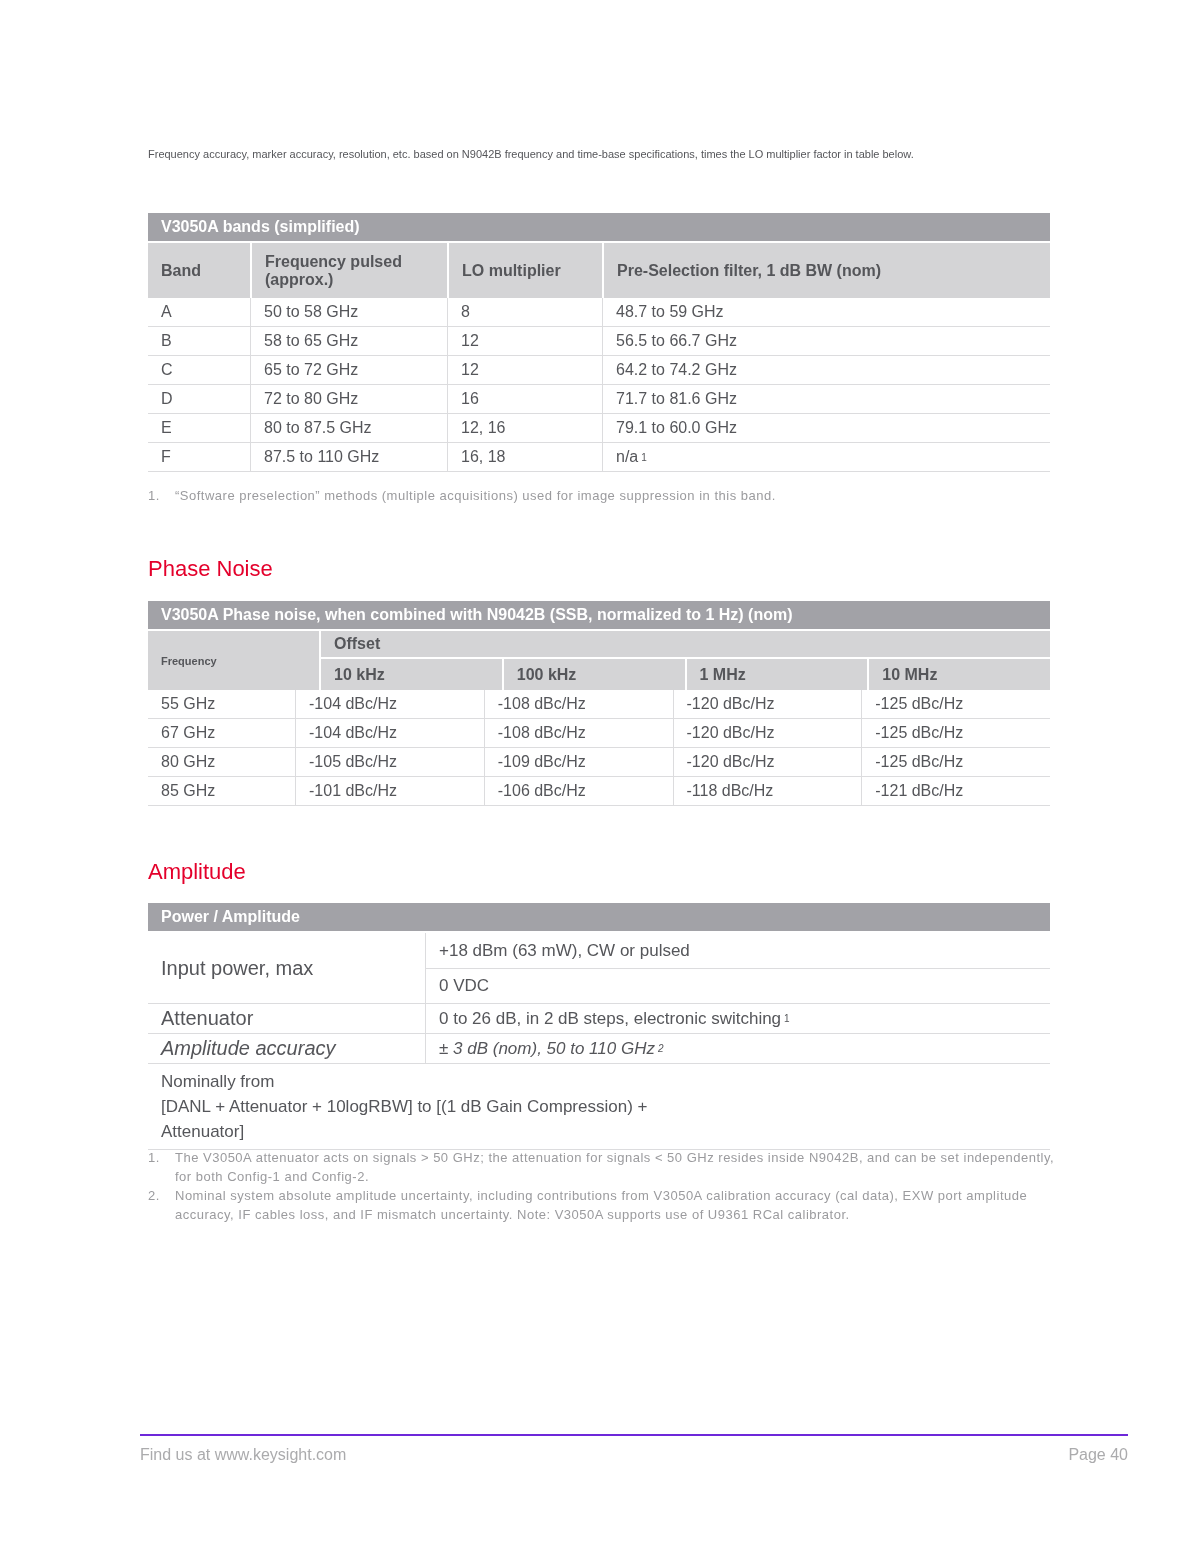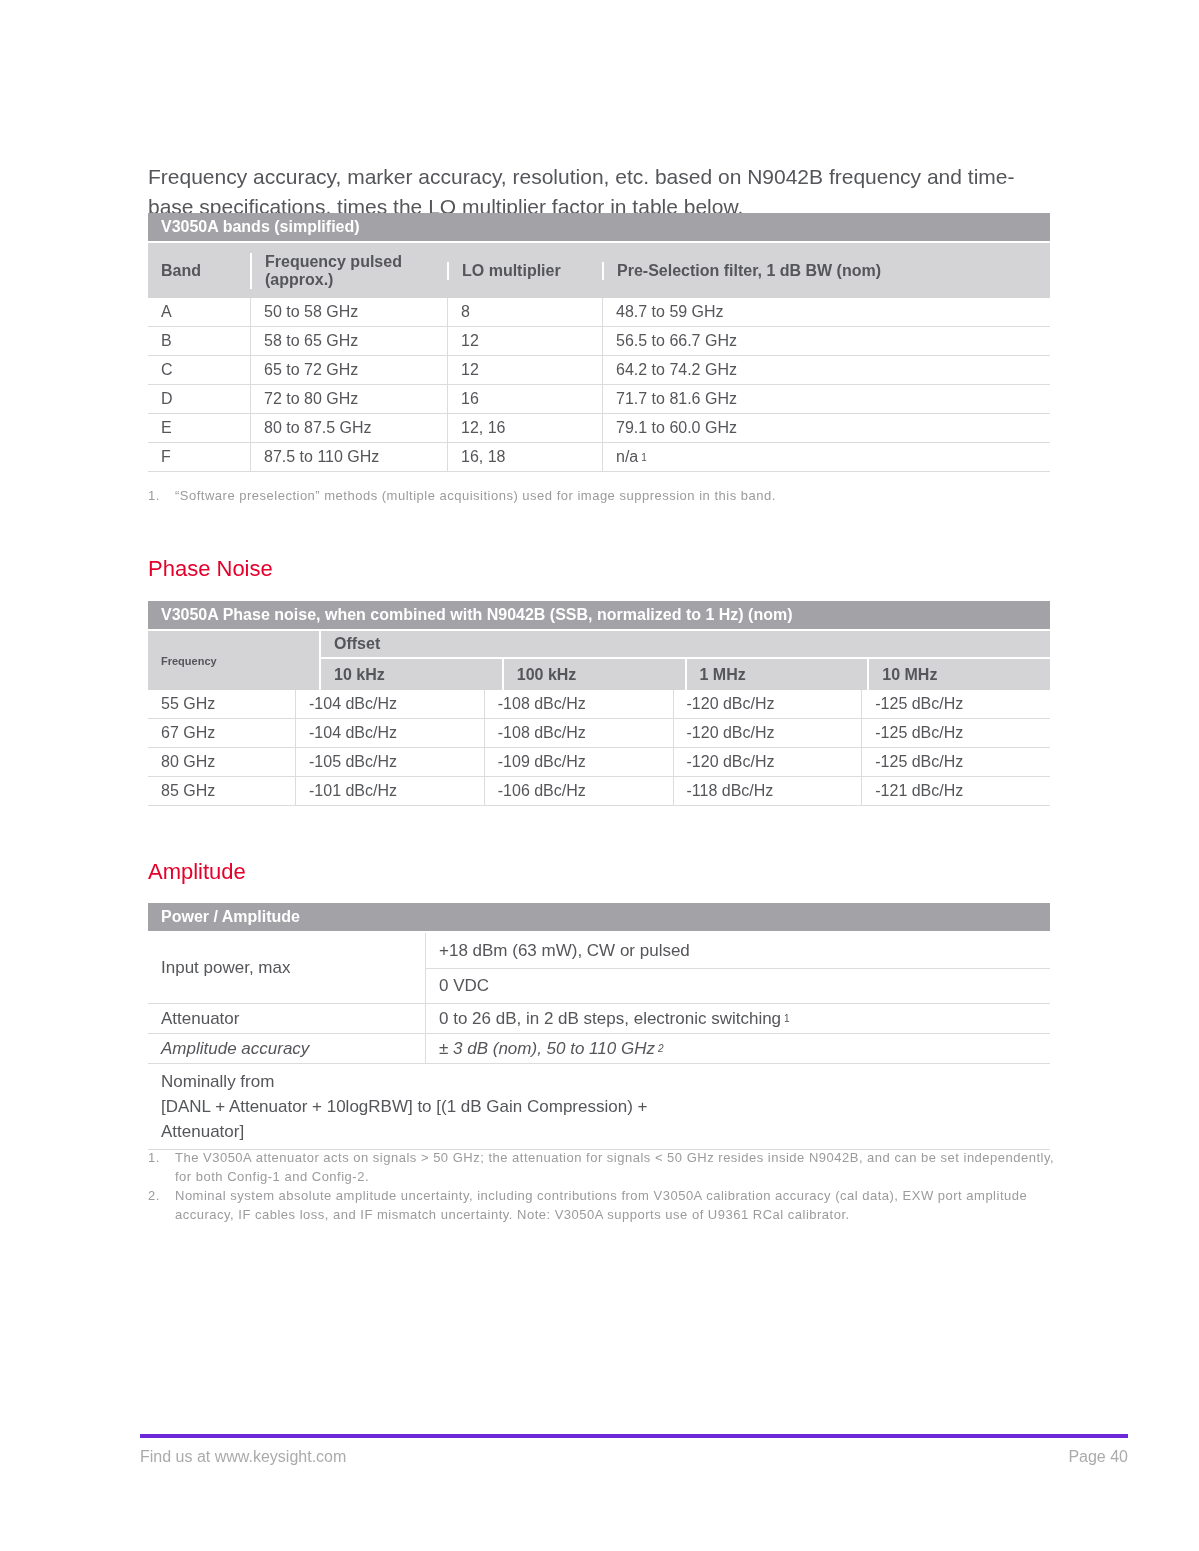--- a/index.html
+++ b/index.html
@@ -9,39 +9,39 @@
     position: relative;
     width: 1199px;
     height: 1551px;
     background: #ffffff;
     overflow: hidden;
   }
   .content { position: absolute; left: 148px; width: 902px; }
 
   
   .intro {
-    top: 162px;
-    font-size: 21px;
+    top: 139px;
+    font-size: 11px;
     line-height: 30px;
     color: #55565a;
   }
 
   
   .tbl { position: absolute; left: 148px; width: 902px; }
   .tbl-title {
     background: #a2a2a7;
     color: #ffffff;
     font-weight: bold;
     font-size: 16px;
     height: 30px;
     line-height: 28px;
     padding-left: 13px;
     border-bottom: 2px solid #ffffff;
   }
-  .head-row { display: flex; background: #d4d4d6; align-items: center; }
+  .head-row { display: flex; background: #d4d4d6; }
   .head-cell {
     font-weight: bold;
     font-size: 16px;
     color: #55565a;
     padding-left: 13px;
     display: flex;
     flex-direction: column;
     justify-content: center;
   }
   .head-cell + .head-cell { border-left: 2px solid #ffffff; }
@@ -105,21 +105,21 @@
   }
   .ph-subcell + .ph-subcell { border-left: 2px solid #ffffff; }
   .phase-row { height: 29px; }
   .pc-freq { width: 147px; }
   .pc-val { flex: 1; }
 
   
   .pw-row { display: flex; border-bottom: 1px solid #dcdcde; }
   .pw-label {
     width: 278px;
-    font-size: 17px;
+    font-size: 20px;
     padding-left: 13px;
     display: flex;
     align-items: center;
     border-right: 1px solid #dcdcde;
   }
   .pw-value {
     flex: 1;
     font-size: 17px;
     padding-left: 13px;
     display: flex;
@@ -154,21 +154,21 @@
   .fn-item { display: flex; }
   .fn-num { width: 27px; flex: none; }
   .fn-text { flex: 1; }
 
   
   .footer {
     position: absolute;
     left: 140px;
     width: 988px;
     top: 1434px;
-    border-top: 4px solid #6d28d9;
+    border-top: 2px solid #6d28d9;
     padding-top: 10px;
     display: flex;
     justify-content: space-between;
     font-size: 16px;
     color: #ababad;
   }
 </style>
 </head>
 <body>
 

